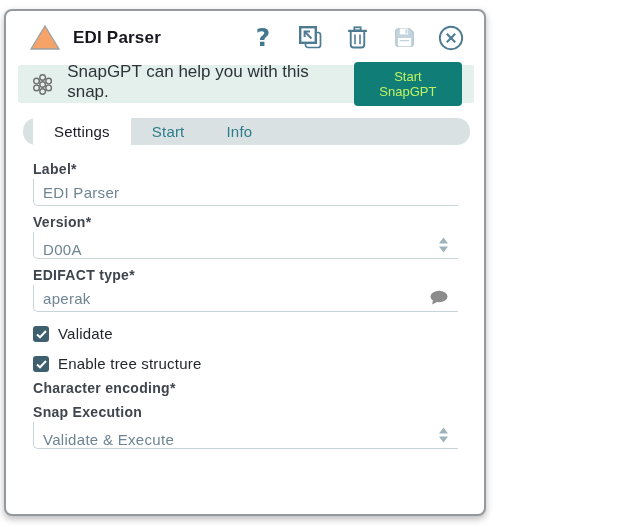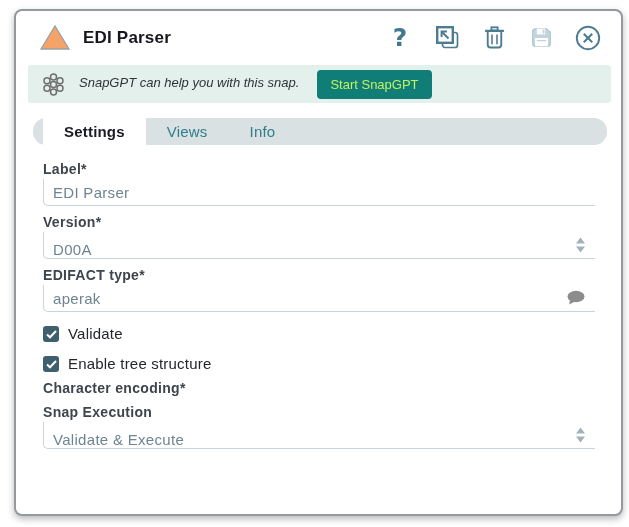--- a/index.html
+++ b/index.html
@@ -2,51 +2,51 @@
 <html><head>
 <meta charset="utf-8">
 <style>
   html,body{margin:0;padding:0;}
   body{
     width:629px;height:527px;position:relative;background:#fff;
     font-family:"Liberation Sans",sans-serif;
     -webkit-font-smoothing:antialiased;
   }
   .dialog{
-    position:absolute;left:14px;top:9px;width:609px;height:507px;
+    position:absolute;left:4px;top:9px;width:482px;height:507px;
     box-sizing:border-box;background:#fff;
     border:2px solid #94999e;border-radius:8px;
     box-shadow:0 3px 7px rgba(0,0,0,0.28);
     overflow:hidden;
   }
   
   .header{display:flex;align-items:center;padding:13px 20px 8px 24px;}
   .snap-icon{width:30px;height:27px;margin-right:13px;flex:0 0 auto;}
   .title{font-size:17px;font-weight:bold;color:#16161e;letter-spacing:.2px;}
   .header-icons{margin-left:auto;display:flex;align-items:center;gap:21px;}
   .hicon{width:26px;height:26px;display:flex;align-items:center;justify-content:center;cursor:pointer;}
   .help-glyph{font-size:25px;font-weight:bold;color:#44788f;font-family:"DejaVu Sans",sans-serif;line-height:1;}
   
   .banner{
     margin:6px 10px 0 12px;height:38px;background:#e4f0ec;border-radius:3px;
     display:flex;align-items:center;padding:0 12px;
   }
-  .banner-text{font-size:13px;color:#2e3338;margin:0 14px 4px 12px;font-style:italic;}
+  .banner-text{font-size:17px;color:#2e3338;margin:0 14px 4px 12px;}
   .gpt-btn{
     background:#107e77;color:#bef264;border:none;border-radius:4px;
     font-family:"Liberation Sans",sans-serif;font-size:13px;
     padding:7px 13px;cursor:pointer;margin-left:4px;
   }
   
   .tabbar{
     margin:15px 14px 0 17px;height:27px;background:#d9e1e2;border-radius:13px;
     display:flex;align-items:stretch;padding-left:10px;overflow:hidden;
   }
   .tab{padding:0 21px;display:flex;align-items:center;font-size:15px;color:#2e7d8c;cursor:pointer;letter-spacing:.2px;}
-  .tab.active{background:#fff;color:#1a1a24;font-weight:bold;}
+  .tab.active{background:#fff;color:#1a1a24;font-weight:normal;}
   
   .form{padding:8px 26px 0 27px;}
   .field-label{font-size:14px;font-weight:bold;color:#3f454d;margin-top:8px;letter-spacing:.3px;}
   .field-box{
     position:relative;height:26px;margin-top:2px;
     border-left:1px solid #c8d3da;border-bottom:1px solid #c8d3da;
     border-bottom-left-radius:5px;
     display:flex;align-items:center;padding-left:9px;cursor:text;
   }
   .field-box.select{cursor:pointer;align-items:flex-end;}
@@ -120,21 +120,21 @@
         <circle cx="7" cy="9.8" r="3"></circle>
         <circle cx="13.5" cy="13.5" r="3"></circle>
       </g>
     </svg>
     <span class="banner-text">SnapGPT can help you with this snap.</span>
     <button class="gpt-btn">Start SnapGPT</button>
   </div>
 
   <div class="tabbar">
     <div class="tab active">Settings</div>
-    <div class="tab">Views</div>
+    <div class="tab">Start</div>
     <div class="tab">Info</div>
   </div>
 
   <div class="form">
 
     <div class="field-label">Label*</div>
     <div class="field-box">
       <span class="field-value">EDI Parser</span>
     </div>
 

